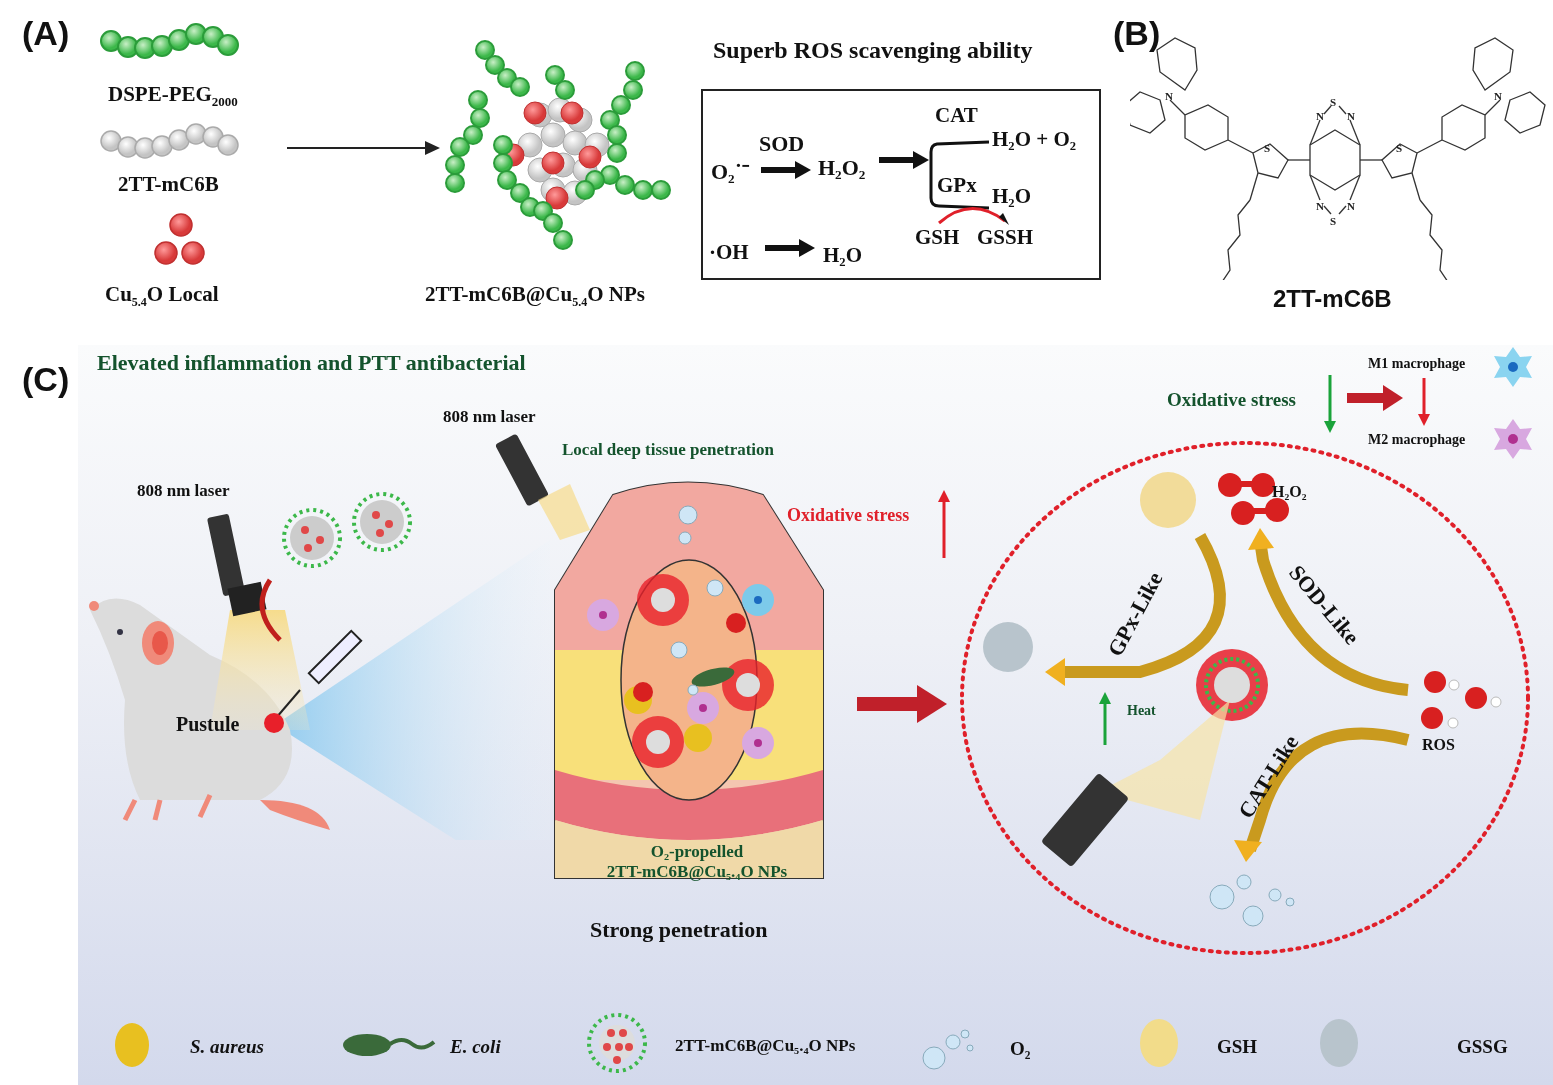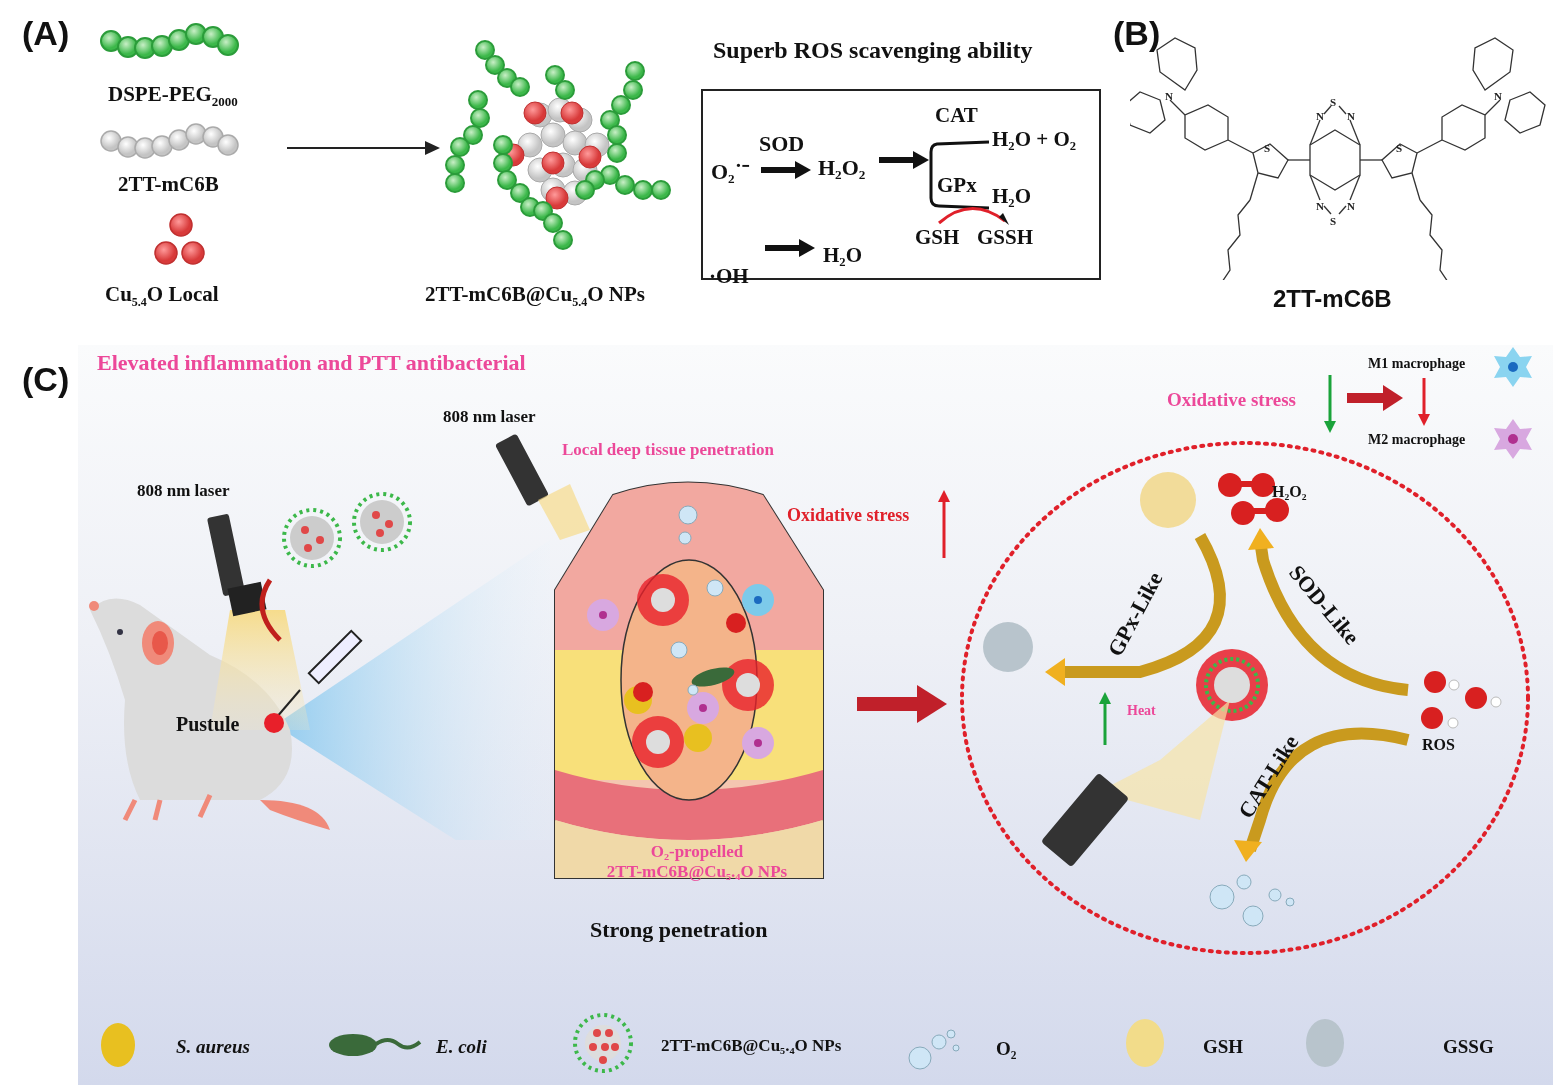--- a/index.html
+++ b/index.html
@@ -1,24 +1,24 @@
 <!DOCTYPE html>
 <html><head>
 <meta charset="utf-8">
 <style>
   html,body{margin:0;padding:0;background:#fff;}
   body{width:1553px;height:1085px;position:relative;overflow:hidden;font-family:"Liberation Serif",serif;color:#111;}
   .abs{position:absolute;}
   .panel-label{font-family:"Liberation Sans",sans-serif;font-weight:bold;font-size:34px;color:#111;}
   .serif-b{font-family:"Liberation Serif",serif;font-weight:bold;}
-  .green{color:#ec4899;}
+  .green{color:#14532d;}
   .red{color:#e0202a;}
   svg text{font-family:"Liberation Serif",serif;font-weight:bold;}
   .c-bg{left:78px;top:345px;width:1475px;height:740px;background:linear-gradient(180deg,#fafbfc 0%,#eef0f6 40%,#d3d9ec 100%);}
-  .legend{left:78px;top:1000px;width:1212px;height:85px;}
+  .legend{left:92px;top:1000px;width:1212px;height:85px;}
   .legend-label{font-size:19px;font-weight:bold;}
 </style>
 </head>
 <body>
 
 <div class="abs panel-label" style="left:22px;top:14px;">(A)</div>
 
 <svg class="abs" style="left:95px;top:20px;" width="200" height="290">
   <defs>
     <radialGradient id="gG" cx="40%" cy="35%">
@@ -157,21 +157,21 @@
   <div class="abs serif-b" style="left:232px;top:12px;font-size:21px;font-family:Liberation Serif, serif;">CAT</div>
   <div class="abs serif-b" style="left:289px;top:36px;font-size:21px;">H₂O + O₂</div>
   <div class="abs serif-b" style="left:234px;top:70px;font-size:21px;margin-top:12px;">GPx</div>
   <div class="abs serif-b" style="left:289px;top:93px;font-size:21px;">H₂O</div>
   <svg class="abs" style="left:230px;top:108px;" width="80" height="28">
       <path d="M6 24 Q38 -4 72 22" fill="none" stroke="#e0202a" stroke-width="3"></path>
       <polygon points="66,18 76,26 70,14" fill="#111"></polygon>
     </svg>
   <div class="abs serif-b" style="left:212px;top:134px;font-size:21px;">GSH</div>
   <div class="abs serif-b" style="left:274px;top:134px;font-size:21px;">GSSH</div>
-  <div class="abs serif-b" style="left:6px;top:149px;font-size:21px;margin-top:24px;">·OH</div>
+  <div class="abs serif-b" style="left:6px;top:149px;font-size:21px;">·OH</div>
   <svg class="abs" style="left:62px;top:148px;" width="52" height="18">
       <rect x="0" y="6" width="36" height="6" fill="#111"></rect>
       <polygon points="34,0 50,9 34,18" fill="#111"></polygon>
     </svg>
   <div class="abs serif-b" style="left:120px;top:152px;font-size:21px;">H₂O</div>
 </div>
 
 <div class="abs panel-label" style="left:1113px;top:14px;">(B)</div>
 <svg class="abs" style="left:1130px;top:20px;" width="420" height="260">
   <g fill="none" stroke="#333" stroke-width="1.3">

